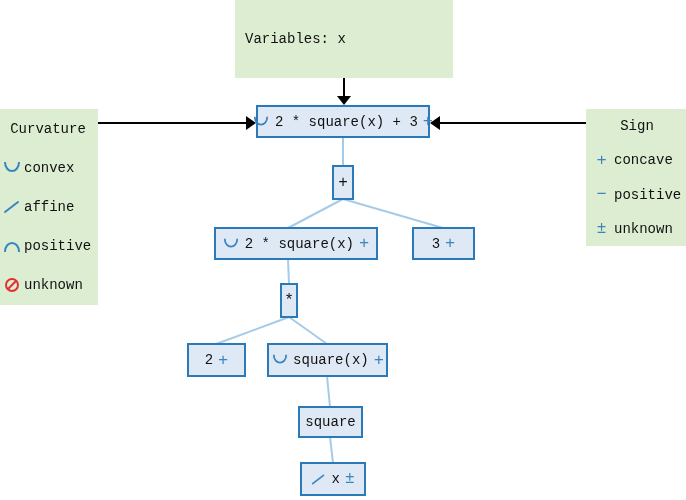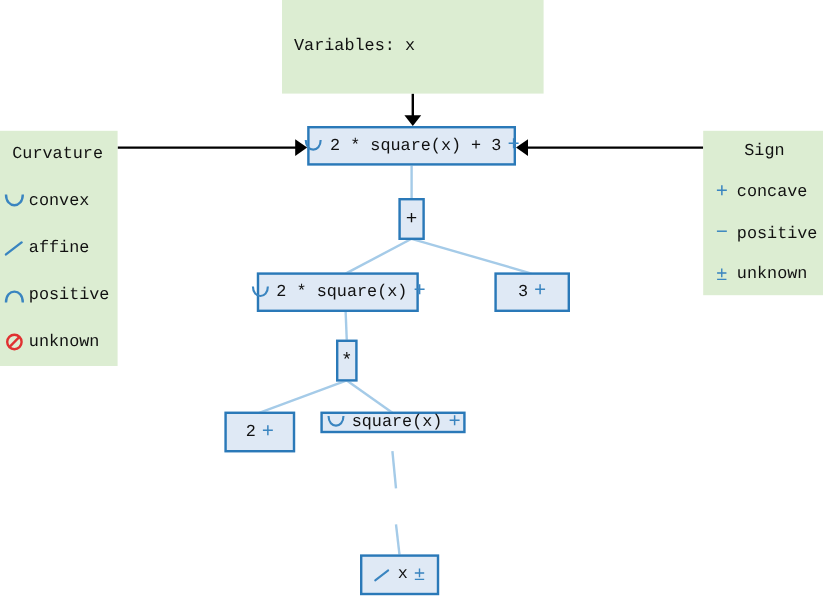--- a/index.html
+++ b/index.html
@@ -119,21 +119,21 @@
         </svg>
     </span>
     <span>2 * square(x) + 3</span>
     <span class="nsign">+</span>
   </div>
 
   <div class="node node-op" style="left:332px;top:165px;width:22px;height:35px">
     <span>+</span>
   </div>
 
-  <div class="node" style="left:214px;top:227px;width:135px;height:33px">
+  <div class="node" style="left:214px;top:227px;width:164px;height:33px">
     <span class="icon-cell" style="width:17px">
       <svg width="16" height="14" viewBox="0 0 18 14">
           <path d="M2 1 C 2 13, 16 13, 16 1" fill="none" stroke="#3a85c0" stroke-width="2"></path>
         </svg>
     </span>
     <span>2 * square(x)</span>
     <span class="nsign">+</span>
   </div>
 
   <div class="node" style="left:412px;top:227px;width:63px;height:33px">
@@ -143,30 +143,33 @@
 
   <div class="node node-op" style="left:280px;top:283px;width:18px;height:35px">
     <span>*</span>
   </div>
 
   <div class="node" style="left:187px;top:343px;width:59px;height:34px">
     <span>2</span>
     <span class="nsign">+</span>
   </div>
 
-  <div class="node" style="left:267px;top:343px;width:121px;height:18px">
+  <div class="node" style="left:267px;top:343px;width:121px;height:34px">
     <span class="icon-cell" style="width:17px">
       <svg width="16" height="14" viewBox="0 0 18 14">
           <path d="M2 1 C 2 13, 16 13, 16 1" fill="none" stroke="#3a85c0" stroke-width="2"></path>
         </svg>
     </span>
     <span>square(x)</span>
     <span class="nsign">+</span>
   </div>
 
+  <div class="node" style="left:298px;top:406px;width:65px;height:32px">
+    <span>square</span>
+  </div>
 
   <div class="node" style="left:300px;top:462px;width:66px;height:34px">
     <span class="icon-cell" style="width:15px">
       <svg width="15" height="13" viewBox="0 0 18 14">
           <line x1="2" y1="12" x2="15" y2="2" stroke="#3a85c0" stroke-width="2" stroke-linecap="round"></line>
         </svg>
     </span>
     <span>x</span>
     <span class="nsign npm">±</span>
   </div>

